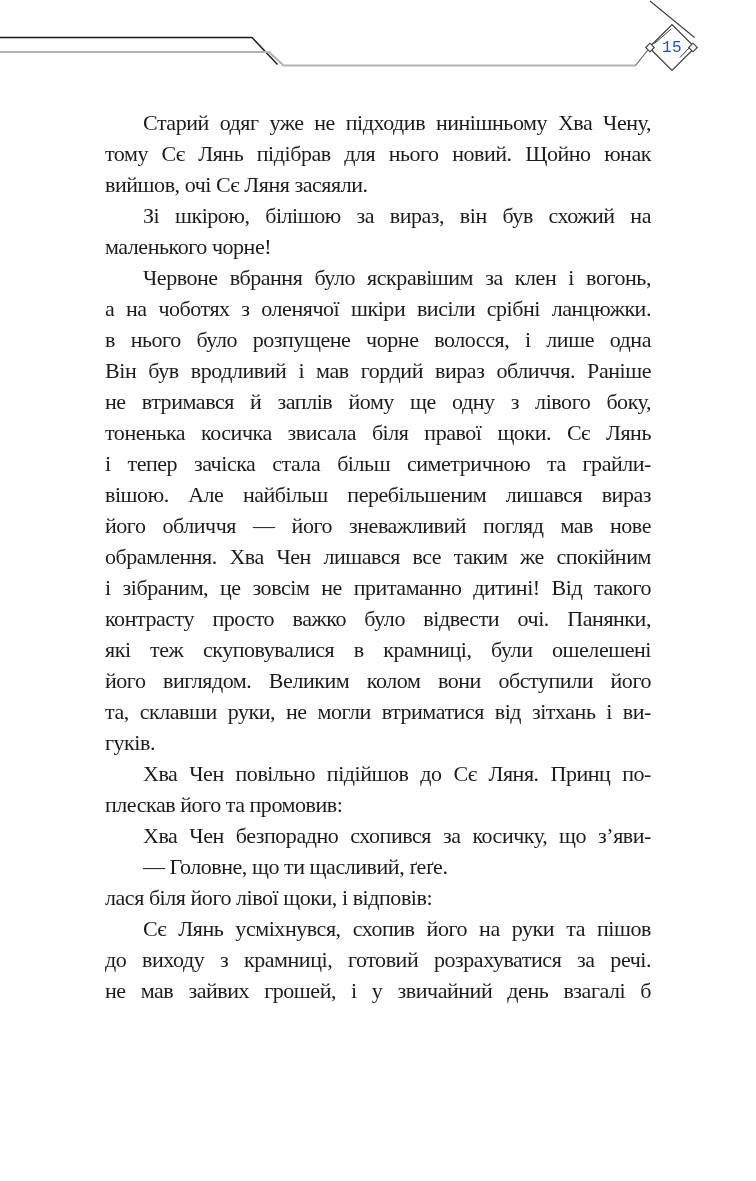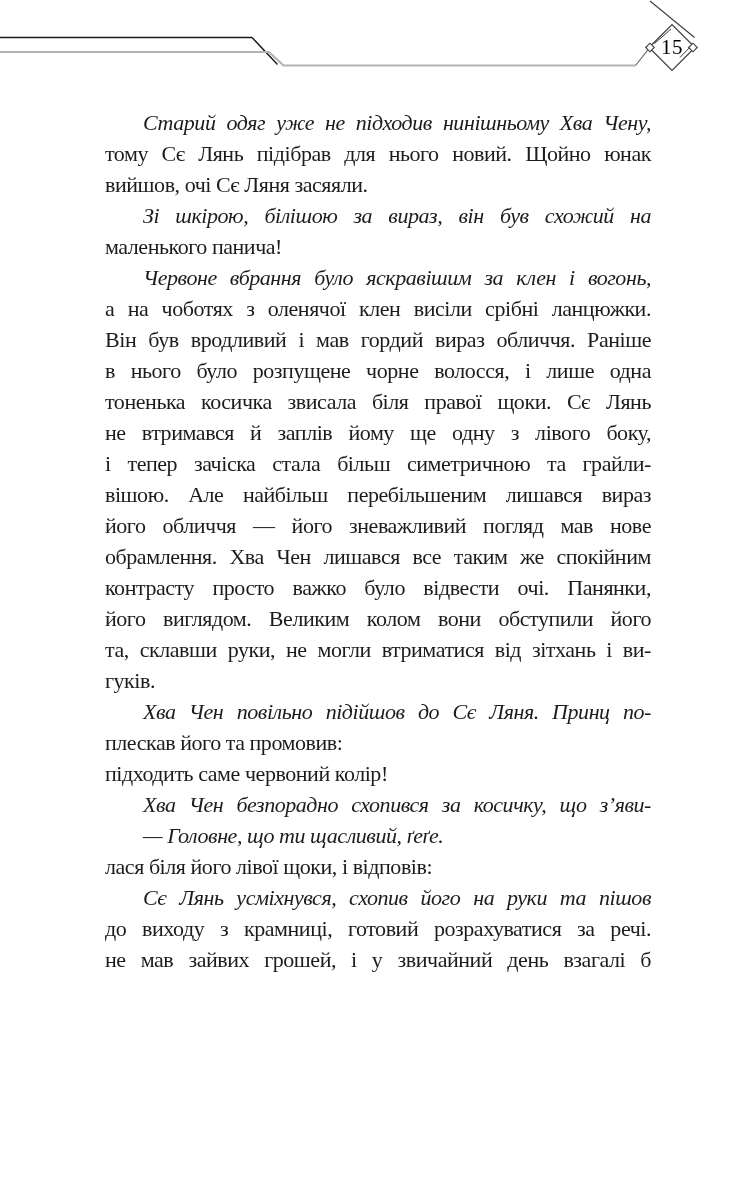--- a/index.html
+++ b/index.html
@@ -22,24 +22,24 @@
   }
   #page-number-box {
     position: absolute;
     left: 649px;
     top: 25px;
     width: 46px;
     height: 45px;
     display: flex;
     align-items: center;
     justify-content: center;
-    font-size: 21px;
+    font-size: 16px;
     letter-spacing: 0.5px;
-    color: #000000;
-    font-family: Liberation Serif, serif;
+    color: #1d4ed8;
+    font-family: Liberation Mono, monospace;
   }
   #text-block {
     position: absolute;
     left: 105px;
     top: 107px;
     width: 546px;
     font-size: 22px;
     line-height: 31px;
     letter-spacing: -0.45px;
     color: #1c1c1c;
@@ -50,21 +50,20 @@
     text-align-last: justify;
     -moz-text-align-last: justify;
     white-space: normal;
   }
   .line.end {
     text-align-last: left;
     -moz-text-align-last: left;
   }
   .line.indent {
     text-indent: 38px;
-    font-style: italic;
   }
 </style>
 </head>
 <body>
 
 <div id="book-page">
 
   <svg id="header-ornament-svg" width="756" height="95" viewBox="0 0 756 95" aria-hidden="true">
 
     <path d="M 0,37.5 H 252 L 277.5,64.5" fill="none" stroke="#1a1a1a" stroke-width="1.4"></path>
@@ -84,38 +83,39 @@
     <path d="M 688.7,47.5 L 693,43.2 L 697.3,47.5 L 693,51.8 Z" fill="#ffffff" stroke="#3c3c3c" stroke-width="1.1"></path>
   </svg>
 
   <div id="page-number-box">15</div>
 
   <div id="text-block">
       <div class="line indent">Старий одяг уже не підходив нинішньому Хва Чену,</div>
       <div class="line">тому Сє Лянь підібрав для нього новий. Щойно юнак</div>
       <div class="line end">вийшов, очі Сє Ляня засяяли.</div>
       <div class="line indent">Зі шкірою, білішою за вираз, він був схожий на</div>
-      <div class="line end">маленького панича!</div>
+      <div class="line end">маленького чорне!</div>
       <div class="line indent">Червоне вбрання було яскравішим за клен і вогонь,</div>
-      <div class="line">а на чоботях з оленячої клен висіли срібні ланцюжки.</div>
+      <div class="line">а на чоботях з оленячої шкіри висіли срібні ланцюжки.</div>
+      <div class="line">в нього було розпущене чорне волосся, і лише одна</div>
       <div class="line">Він був вродливий і мав гордий вираз обличчя. Раніше</div>
-      <div class="line">в нього було розпущене чорне волосся, і лише одна</div>
+      <div class="line">не втримався й заплів йому ще одну з лівого боку,</div>
       <div class="line">тоненька косичка звисала біля правої щоки. Сє Лянь</div>
-      <div class="line">не втримався й заплів йому ще одну з лівого боку,</div>
       <div class="line">і тепер зачіска стала більш симетричною та грайли-</div>
       <div class="line">вішою. Але найбільш перебільшеним лишався вираз</div>
       <div class="line">його обличчя — його зневажливий погляд мав нове</div>
       <div class="line">обрамлення. Хва Чен лишався все таким же спокійним</div>
+      <div class="line">і зібраним, це зовсім не притаманно дитині! Від такого</div>
       <div class="line">контрасту просто важко було відвести очі. Панянки,</div>
+      <div class="line">які теж скуповувалися в крамниці, були ошелешені</div>
       <div class="line">його виглядом. Великим колом вони обступили його</div>
       <div class="line">та, склавши руки, не могли втриматися від зітхань і ви-</div>
       <div class="line end">гуків.</div>
       <div class="line indent">Хва Чен повільно підійшов до Сє Ляня. Принц по-</div>
       <div class="line end">плескав його та промовив:</div>
-      <div class="line end">підходить саме червоний колір!</div>
       <div class="line indent">Хва Чен безпорадно схопився за косичку, що з’яви-</div>
       <div class="line indent end">— Головне, що ти щасливий, ґеґе.</div>
       <div class="line end">лася біля його лівої щоки, і відповів:</div>
       <div class="line indent">Сє Лянь усміхнувся, схопив його на руки та пішов</div>
       <div class="line">до виходу з крамниці, готовий розрахуватися за речі.</div>
       <div class="line">не мав зайвих грошей, і у звичайний день взагалі б</div>
     </div>
 
 </div>
 

